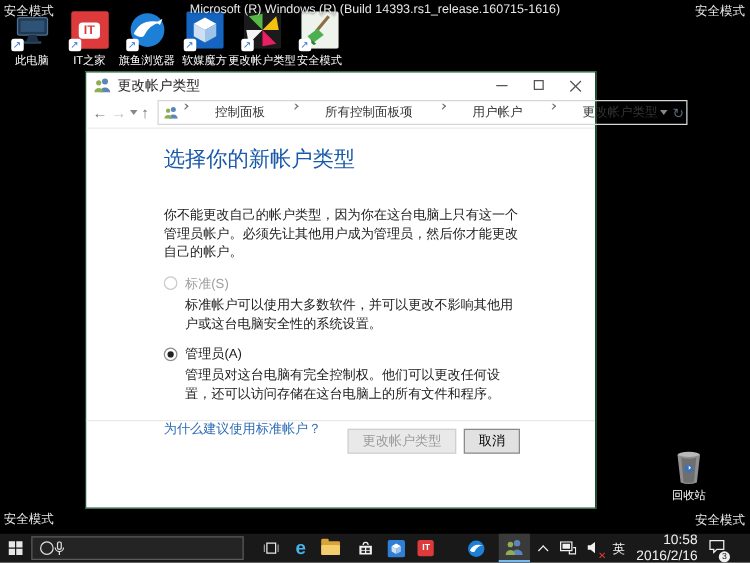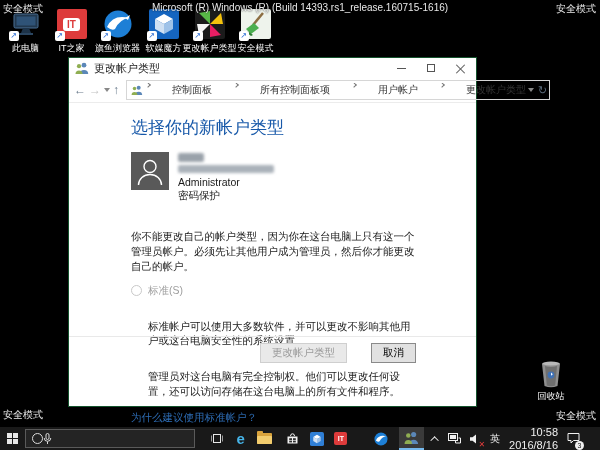--- a/index.html
+++ b/index.html
@@ -60,27 +60,27 @@
   .user-meta { margin-left:9px; font-size:10.5px; line-height:1.28; }
   .blur-blob { background:#9aa2aa; border-radius:2px; filter:blur(1.6px); }
   .name-blob { width:26px; height:9px; margin:1px 0 3px; }
   .email-blob { width:96px; height:8px; margin-bottom:3px; background:#aab2ba; }
   .intro { margin-top:26px; line-height:1.45; }
   .radio-row { display:flex; align-items:center; margin-top:9px; }
   .radio { width:11px; height:11px; border:1px solid #8f8f8f; border-radius:50%; margin-right:6px; flex:none; background:#fff; position:relative; }
   .radio.disabled { border-color:#c9c9c9; }
   .radio.checked::after { content:""; position:absolute; left:2px; top:2px; width:5px; height:5px; border-radius:50%; background:#222; }
   .radio-label.disabled { color:#9e9e9e; }
-  .radio-desc { margin:21px 0 0 17px; line-height:1.42; }
+  .radio-desc { margin:4px 0 0 17px; line-height:1.42;font-family:Liberation Mono, monospace; }
   .why-link { display:inline-block; margin-top:12px; color:#2d6cb4; text-decoration:none; }
   .footer-sep { position:absolute; left:0; right:0; top:233px; border-top:1px solid #e9e9e9; }
   .footer { position:absolute; right:60px; top:240px; display:flex; }
   .btn { height:20px; padding:0 11px; font-size:10.5px; display:flex; align-items:center; font-family:inherit; }
   .btn-disabled { background:#e9e9e9; border:1px solid #cfcfcf; color:#9a9a9a; }
-  .btn-normal { background:#e1e1e1; border:1px solid #8a8a8a; color:#000; margin-left:24px; }
+  .btn-normal { background:#e1e1e1; border:1px solid #8a8a8a; color:#000; margin-left:6px; }
 
   
   .recycle { position:absolute; right:24px; bottom:47px; width:50px; display:flex; flex-direction:column; align-items:center; z-index:1; }
   .recycle .label { color:#fff; font-size:9px; margin-top:2px; text-shadow:0 1px 2px #000; }
 
   
   .taskbar { position:absolute; left:0; right:0; bottom:0; height:23px; background:#191919; display:flex; align-items:center; z-index:5; }
   .tb-btn { height:23px; display:flex; align-items:center; justify-content:center; }
   .start { width:27px; }
   .winlogo { display:grid; grid-template-columns:5px 5px; grid-template-rows:5px 5px; gap:1px; }
@@ -242,43 +242,33 @@
         <span class="crumb">更改帐户类型</span>
       </div>
       <span class="caret"></span>
       <span class="refresh">↻</span>
     </div>
   </div>
 
   <div class="content">
     <h1 class="heading">选择你的新帐户类型</h1>
 
-    <div class="user-card">
-      <div class="avatar">
-        <svg width="38" height="38" viewBox="0 0 38 38">
-          <circle cx="19" cy="14.5" r="6" fill="none" stroke="#fff" stroke-width="1.4"></circle>
-          <path d="M7.5 33 a11.5 10.5 0 0 1 23 0" fill="none" stroke="#fff" stroke-width="1.4"></path>
-        </svg>
-      </div>
-      <div class="user-meta">
-        <div class="blur-blob name-blob"></div>
-        <div class="blur-blob email-blob"></div>
-        <div>Administrator</div>
-        <div>密码保护</div>
-      </div>
-    </div>
 
     <p class="intro">你不能更改自己的帐户类型，因为你在这台电脑上只有这一个管理员帐户。必须先让其他用户成为管理员，然后你才能更改自己的帐户。</p>
 
     <div class="radio-row">
       <span class="radio disabled"></span>
       <span class="radio-label disabled">标准(S)</span>
     </div>
     <p class="radio-desc">标准帐户可以使用大多数软件，并可以更改不影响其他用户或这台电脑安全性的系统设置。</p>
 
+    <div class="radio-row">
+      <span class="radio checked"></span>
+      <span class="radio-label">管理员(A)</span>
+    </div>
     <p class="radio-desc">管理员对这台电脑有完全控制权。他们可以更改任何设置，还可以访问存储在这台电脑上的所有文件和程序。</p>
 
     <a class="why-link" href="#">为什么建议使用标准帐户？</a>
 
     <div class="footer-sep"></div>
     <div class="footer">
       <button class="btn btn-disabled" disabled="">更改帐户类型</button>
       <button class="btn btn-normal">取消</button>
     </div>
   </div>
@@ -381,21 +371,21 @@
     </svg>
     <span class="vol-wrap">
       <svg width="11" height="10" viewBox="0 0 11 10">
         <polygon points="0,3.2 2.5,3.2 6,0.5 6,9.5 2.5,6.8 0,6.8" fill="#f0f0f0"></polygon>
       </svg>
       <span class="vol-x">✕</span>
     </span>
     <span class="ime">英</span>
     <span class="clock">
       <div>10:58</div>
-      <div>2016/8/16</div>
+      <div>2016/2/16</div>
     </span>
     <span class="ac-wrap">
       <svg width="13" height="12" viewBox="0 0 13 12">
         <path d="M1 1.5 h11 v7 h-5.5 l-2.5 2.5 v-2.5 h-3 Z" fill="none" stroke="#f0f0f0" stroke-width="1"></path>
       </svg>
       <span class="ac-badge">3</span>
     </span>
   </div>
 </div>
 

